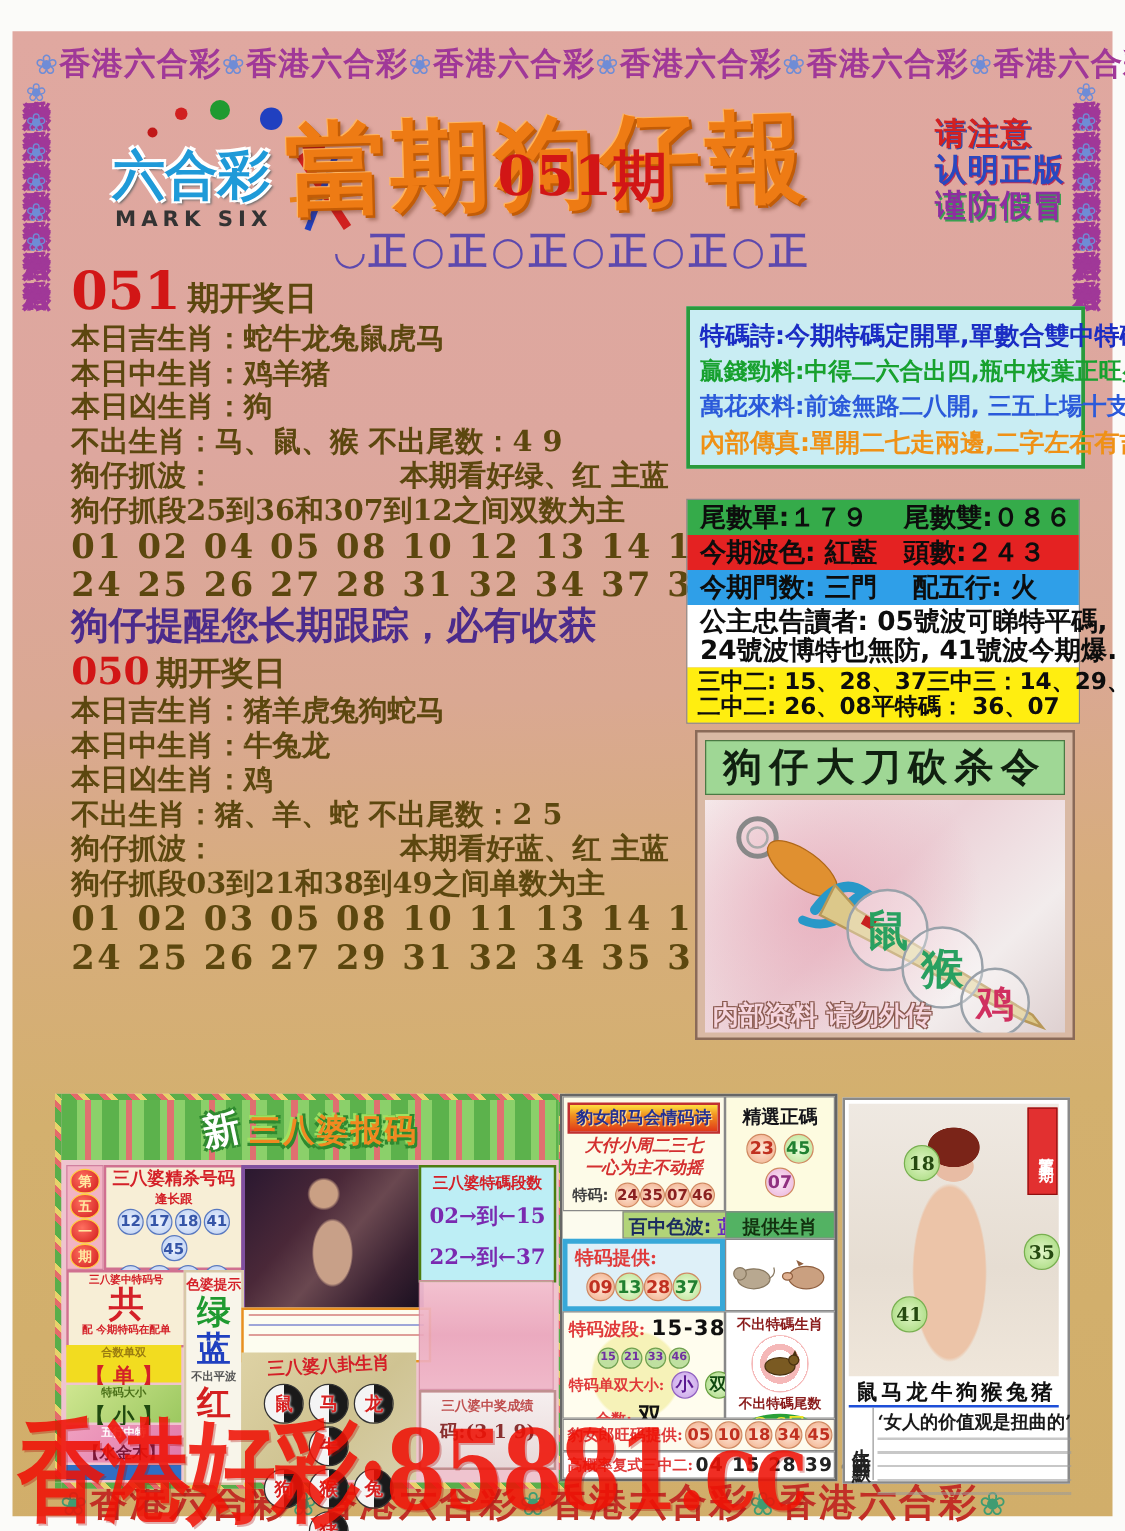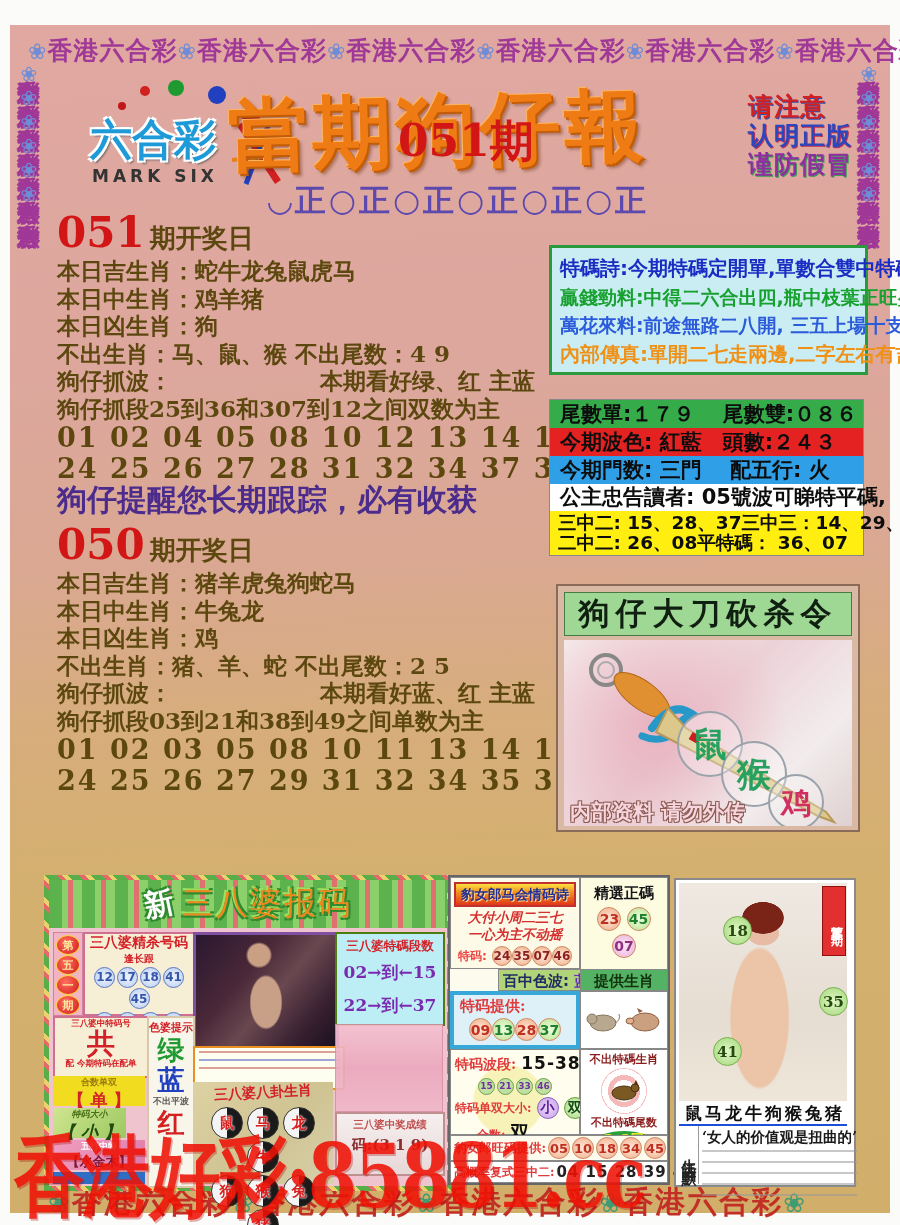--- a/index.html
+++ b/index.html
@@ -52,21 +52,21 @@
   .knife-body{background:
      radial-gradient(circle at 30% 45%,rgba(228,150,170,.55),rgba(228,150,170,0) 60%),
      linear-gradient(135deg,#f6eeee,#ecd2d8 45%,#f2ecec 75%,#ded0d0);position:relative;}
   .knife-foot{font-family:"DejaVu Serif",serif;font-weight:bold;font-size:21px;color:#f6d5de;
               text-shadow:1px 1px 0 #8a5a50,-1px -1px 0 #8a5a50,1px -1px 0 #8a5a50,-1px 1px 0 #8a5a50;}
   
   .panelA{background:#efc4cf;border:5px solid transparent;
      border-image:repeating-linear-gradient(45deg,#59ae4a 0 8px,#e46a6a 8px 12px,#e8d26a 12px 16px) 5;}
   .pa-band{background:
      repeating-linear-gradient(90deg,#5cb24c 0 13px,#8bd06a 13px 19px,#e07070 19px 24px,#8bd06a 24px 33px);}
-  .pa-title{font-family:"DejaVu Serif",serif;font-weight:normal;font-size:32px;color:#f08820;letter-spacing:2px;
+  .pa-title{font-family:"DejaVu Serif",serif;font-weight:bold;font-size:25px;color:#f08820;letter-spacing:2px;
      text-shadow:2px 2px 0 #2f8a2f,-2px -2px 0 #9fe060,2px -2px 0 #2f8a2f,-2px 2px 0 #2f8a2f;white-space:nowrap;}
   .pa-new{font-family:"DejaVu Serif",serif;font-weight:bold;font-size:30px;color:#ffffff;
      text-shadow:2px 2px 0 #2f8a2f,-2px -2px 0 #2f8a2f,2px -2px 0 #2f8a2f,-2px 2px 0 #2f8a2f;transform:rotate(-12deg);}
   .lantern{width:22px;height:20px;background:radial-gradient(circle at 40% 35%,#ff7060,#d01818);border-radius:50%;
      border:1px solid #ffd040;color:#ffe8a0;font-size:11px;font-weight:bold;display:flex;align-items:center;justify-content:center;}
   .creambox{background:#f7eed6;border:2px solid #d07090;}
   .red-title{color:#d42028;font-weight:bold;font-family:"DejaVu Serif",serif;}
   .bluecircle{display:inline-flex;width:19px;height:19px;border-radius:50%;background:radial-gradient(#eef4ff,#b9cdf0);
      border:1px solid #5878c0;color:#3656a8;font-size:12px;font-weight:bold;align-items:center;justify-content:center;margin:0 1px;}
   .cyanbox{background:#bdeef5;border:2px solid #4d7c0f;}
@@ -193,21 +193,21 @@
     </div>
     <div class="bodyline">狗仔抓段25到36和307到12之间双数为主</div>
     <div class="numline">01 02 04 05 08 10 12 13 14 16 17 18 21 22 23</div>
     <div class="numline">24 25 26 27 28 31 32 34 37 38 39 41 42 47</div>
   </div>
 
   <div class="abs slogan" style="left:57px;top:480px;">狗仔提醒您长期跟踪，必有收获</div>
 
   <div class="abs" style="left:57px;top:520px;">
     <div style="white-space:nowrap;">
-      <span class="issue-red" style="font-size:42px;margin-top:44px;">050</span>
+      <span class="issue-red" style="font-size:30px;margin-top:44px;">050</span>
       <span class="bodyline" style="font-size:26px;">期开奖日</span>
     </div>
     <div class="bodyline">本日吉生肖：猪羊虎兔狗蛇马</div>
     <div class="bodyline">本日中生肖：牛兔龙</div>
     <div class="bodyline">本日凶生肖：鸡</div>
     <div class="bodyline">不出生肖：猪、羊、蛇 不出尾数：2 5</div>
     <div class="bodyline" style="width:478px;display:flex;justify-content:space-between;">
       <span>狗仔抓波：</span>
       <span>本期看好蓝、红 主蓝</span>
     </div>
@@ -222,20 +222,21 @@
     <div class="pline pl3">萬花來料:前途無路二八開, 三五上場十支援</div>
     <div class="pline pl5">內部傳真:單開二七走兩邊,二字左右有吉兆</div>
   </div>
 
   <div class="abs" style="left:549px;top:399px;width:313px;border:1px solid #888;">
     <div class="srow" style="background:#35ab4a;line-height:28px;">尾數單:１７９　 尾數雙:０８６</div>
     <div class="srow" style="background:#e42222;line-height:28px;">今期波色: 紅藍　頭數:２４３</div>
     <div class="srow" style="background:#2f9fe8;line-height:28px;">今期門数: 三門　 配五行: 火</div>
     <div style="background:#ffffff;padding:2px 0;">
       <div class="advice">公主忠告讀者: 05號波可睇特平碼,</div>
+      <div class="advice">24號波博特也無防, 41號波今期爆.</div>
     </div>
     <div style="background:#ffee10;padding:2px 0;">
       <div class="yrow">三中二: 15、28、37三中三：14、29、43</div>
       <div class="yrow">二中二: 26、08平特碼：  36、07</div>
     </div>
   </div>
 
   <div class="abs knife-box" style="left:556px;top:584px;width:288px;height:232px;">
     <div class="knife-head">狗仔大刀砍杀令</div>
     <div class="knife-body" style="height:186px;margin-top:4px;">
@@ -292,21 +293,21 @@
 
     <div class="abs creambox" style="left:4px;top:136px;width:92px;height:58px;text-align:center;">
       <div class="red-title" style="font-size:8.5px;">三八婆中特码号</div>
       <div class="red-title" style="font-size:28px;line-height:28px;">共</div>
       <div class="red-title" style="font-size:8.5px;">配 今期特码在配单</div>
     </div>
     <div class="abs ybox" style="left:4px;top:196px;width:92px;height:30px;">
       <span class="tinylabel" style="color:#9a7c10;">合数单双</span>
       <span class="bracket">【 单 】</span>
     </div>
-    <div class="abs gbox" style="left:4px;top:228px;width:73px;height:30px;font-style:italic;">
+    <div class="abs gbox" style="left:4px;top:228px;width:92px;height:30px;">
       <span class="tinylabel" style="color:#4a7018;">特码大小</span>
       <span class="bracket" style="color:#204a10;">【 小 】</span>
     </div>
     <div class="abs pbox" style="left:4px;top:260px;width:92px;height:30px;">
       <span class="tinylabel" style="color:#ffffff;">五行中特</span>
       <span class="bracket" style="font-size:13px;color:#7c1838;">【水金木】</span>
     </div>
     <div class="abs" style="left:4px;top:292px;width:92px;height:12px;background:#2f6ec4;"></div>
 
     <div class="abs sepo" style="left:98px;top:136px;width:44px;height:168px;">
@@ -353,21 +354,21 @@
     </div>
   </div>
 
   <div class="abs panelB" style="left:448px;top:875px;width:218px;height:306px;z-index:10;">
 
     <div class="abs cellb" style="left:0;top:0;width:130px;height:92px;background:#fdfbe8;">
       <div class="fire" style="margin:4px 3px 2px 3px;line-height:21px;">豹女郎马会情码诗</div>
       <div class="poemline">大付小周二三七</div>
       <div class="poemline">一心为主不动摇</div>
       <div style="text-align:center;margin-top:2px;white-space:nowrap;">
-        <span style="color:#ef4444;font-weight:bold;font-size:12px;">特码:</span>
+        <span style="color:#404040;font-weight:bold;font-size:12px;">特码:</span>
         <span class="peach" style="width:18px;height:18px;font-size:12px;color:#8a2020;">24</span><span class="peach" style="width:18px;height:18px;font-size:12px;color:#8a2020;">35</span><span class="peach" style="width:18px;height:18px;font-size:12px;color:#8a2020;">07</span><span class="peach" style="width:18px;height:18px;font-size:12px;color:#8a2020;">46</span>
       </div>
     </div>
 
     <div class="abs cellb" style="left:130px;top:0;width:88px;height:100px;background:#fdfbe0;text-align:center;">
       <div style="font-weight:bold;font-size:15px;color:#15151a;margin-top:6px;">精選正碼</div>
       <div style="margin-top:4px;">
         <span class="peach" style="width:22px;height:22px;font-size:14px;">23</span>
         <span class="peach" style="width:22px;height:22px;font-size:14px;background:radial-gradient(#eeffe0,#b8e090);color:#208030;">45</span>
       </div>

